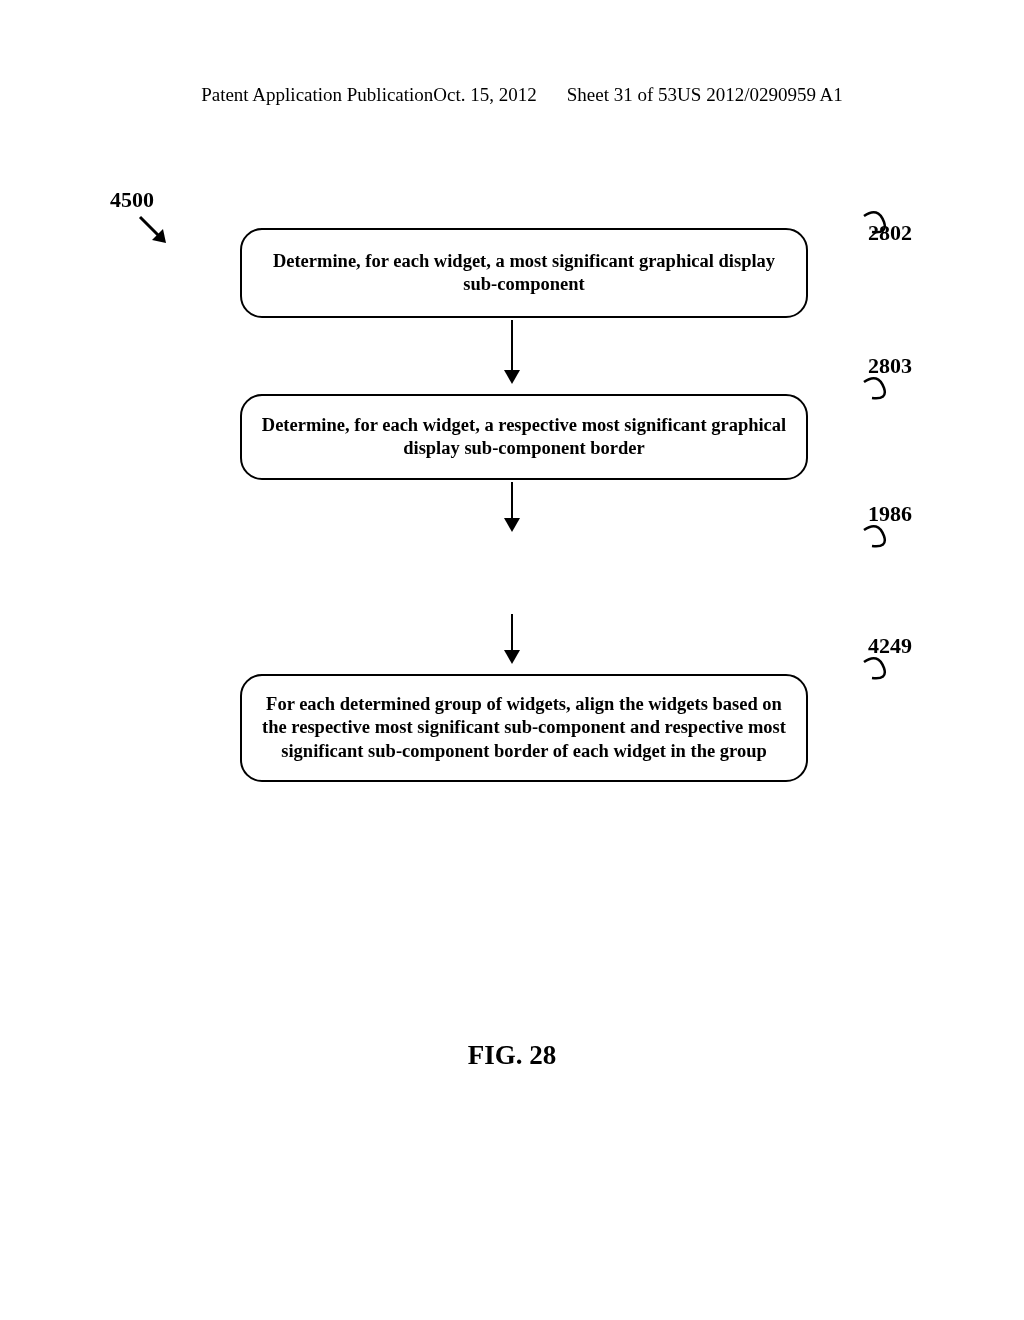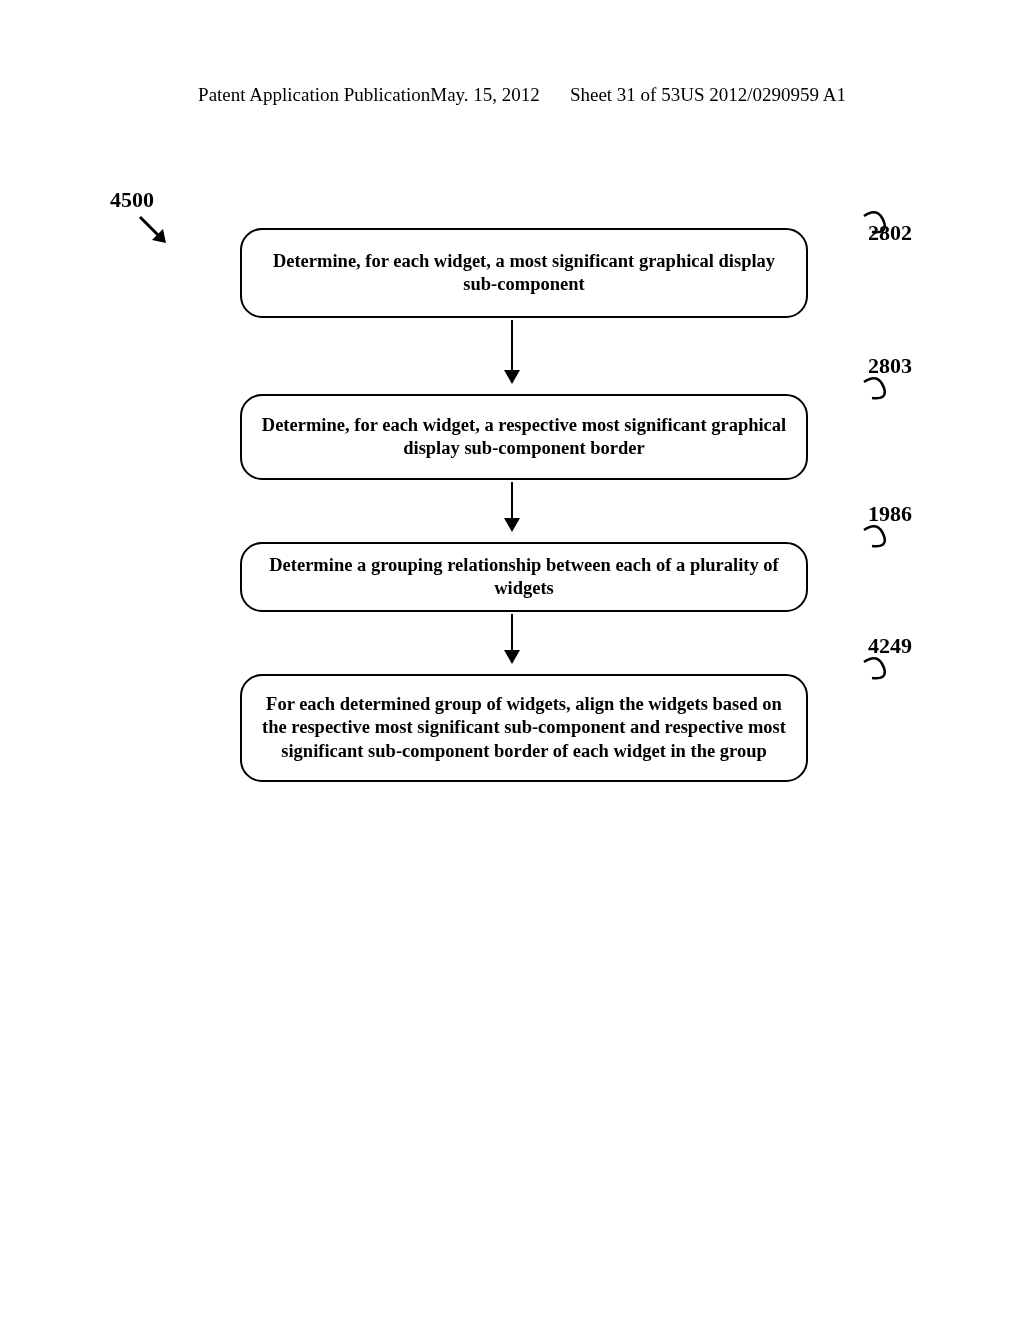--- a/index.html
+++ b/index.html
@@ -106,21 +106,21 @@
       font-size: 27px;
     }
   </style>
 </head>
 <body>
 
 <div class="page">
 
   <div class="hdr">
     <span>Patent Application Publication</span>
-    <span>May. 15, 2012</span>
+    <span>Oct. 15, 2012</span>
     <span class="sheet">Sheet 31 of 53</span>
     <span>US 2012/0290959 A1</span>
   </div>
 
   <div class="fig-num">
     <span>4500</span>
     <span class="arrow-wrap">
       <svg viewBox="0 0 40 40" width="40" height="40">
         <line x1="4" y1="4" x2="28" y2="28" stroke="#000" stroke-width="3"></line>
         <polygon points="30,30 16,27 27,16" fill="#000"></polygon>
@@ -157,23 +157,21 @@
   <div class="step s1">
     <span>Determine, for each widget, a most significant graphical display sub-component</span>
   </div>
   <div class="conn a1"></div>
 
   <div class="step s2">
     <span>Determine, for each widget, a respective most significant graphical display sub-component border</span>
   </div>
   <div class="conn a2"></div>
 
-  <div class="step s3">
-    <span>Determine a grouping relationship between each of a plurality of widgets</span>
-  </div>
   <div class="conn a3"></div>
 
   <div class="step s4">
     <span>For each determined group of widgets, align the widgets based on the respective most significant sub-component and respective most significant sub-component border of each widget in the group</span>
   </div>
 
+  <div class="fig-caption">FIG. 28</div>
 
 </div>
 
 </body></html>

